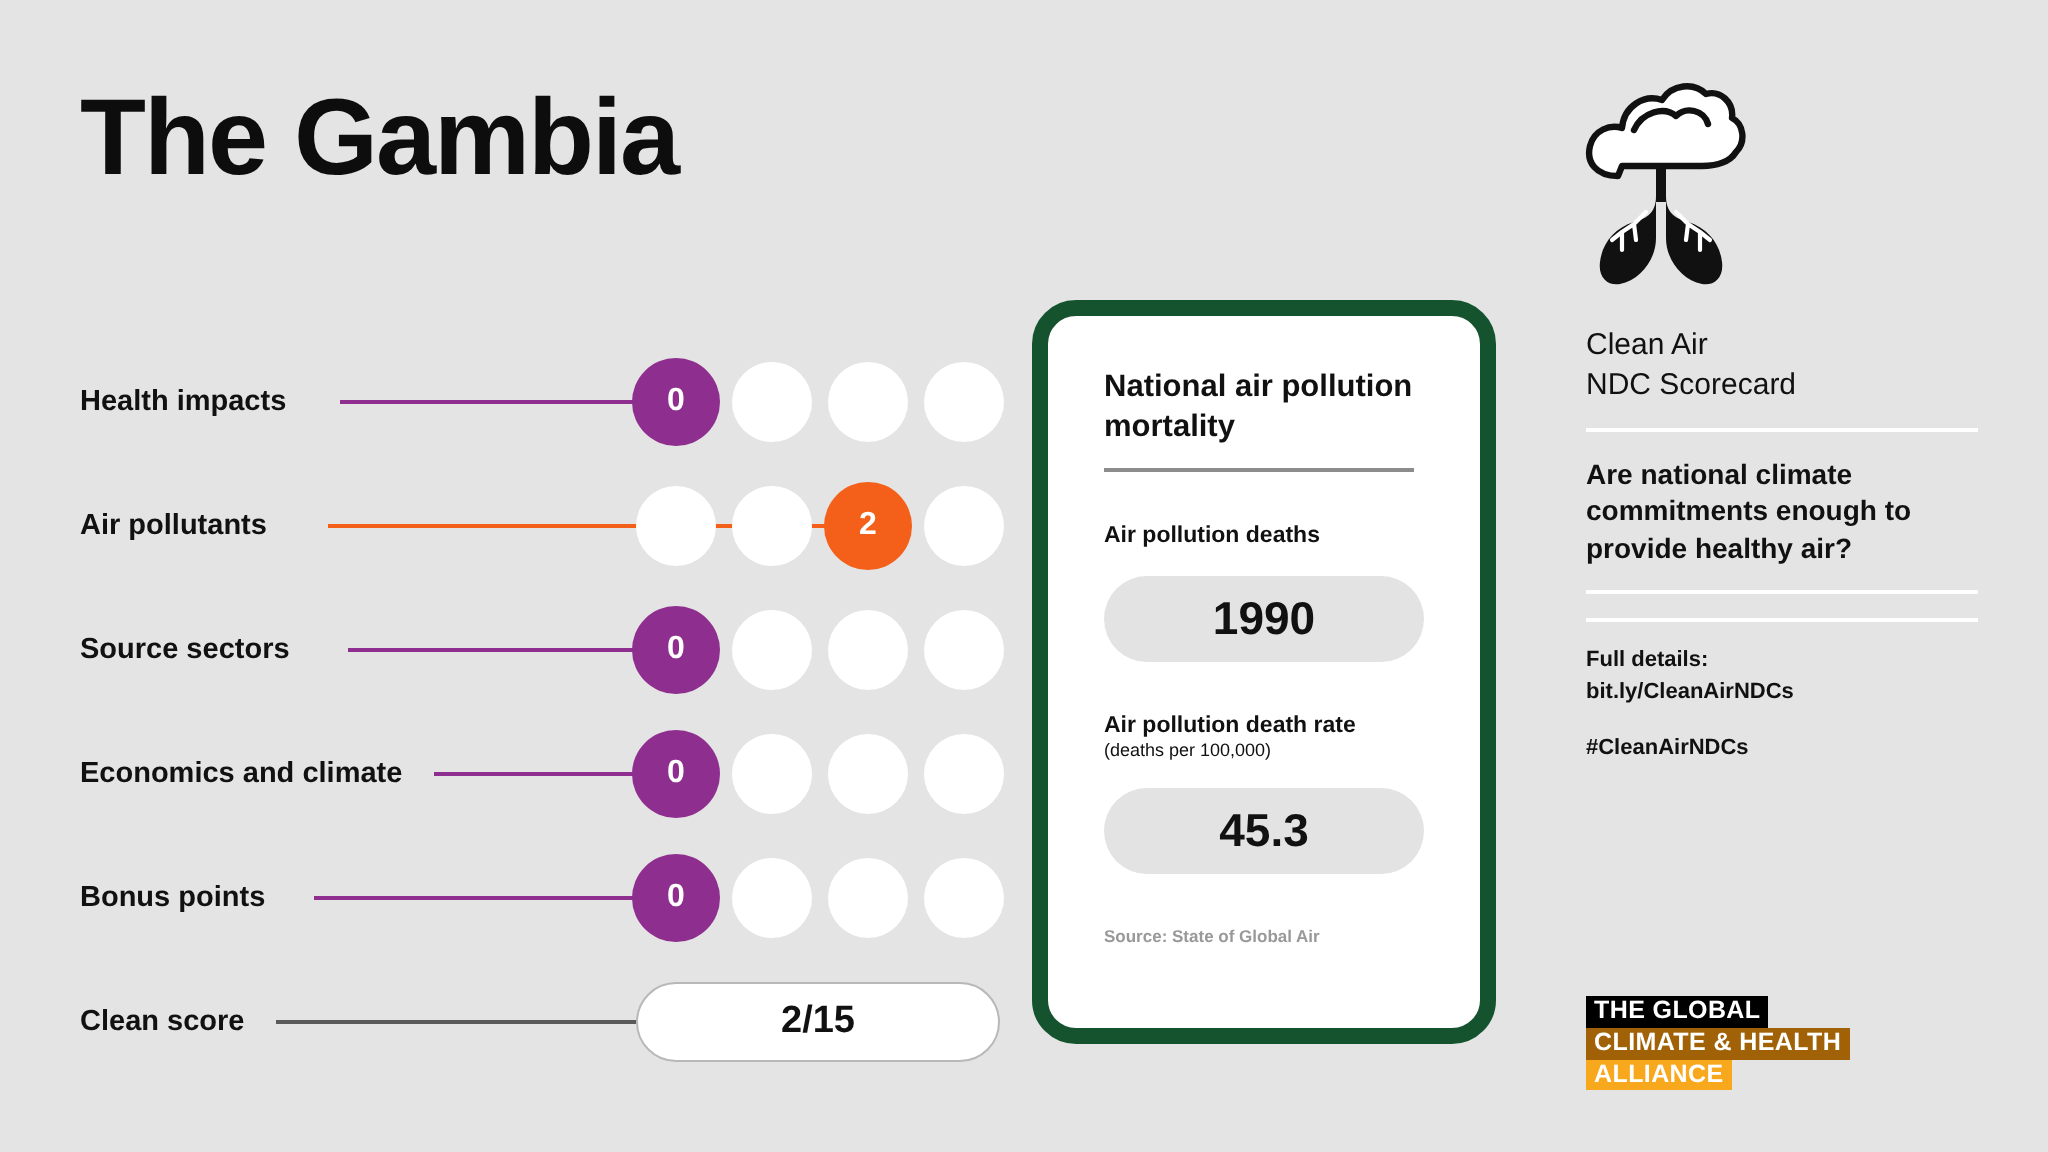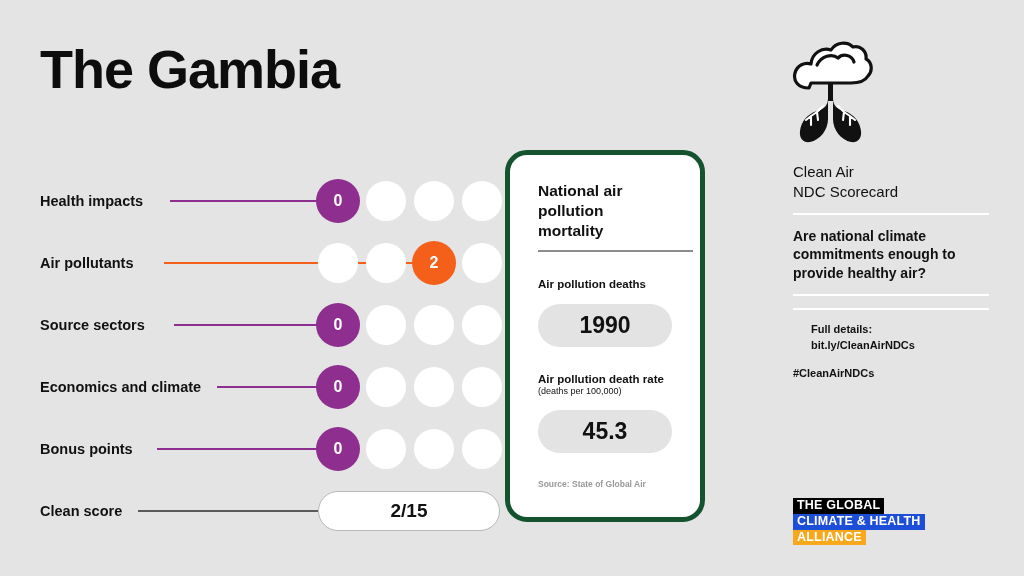--- a/index.html
+++ b/index.html
@@ -104,26 +104,26 @@
     justify-content: center;
     font-size: 19px;
     font-weight: bold;
     color: #111111;
     box-sizing: border-box;
   }
 
   
   .mortality-card {
     position: absolute;
-    left: 505px;
+    left: 516px;
     top: 150px;
-    width: 200px;
+    width: 232px;
     height: 372px;
     background: #ffffff;
-    border: 5px solid #14532d;
+    border: 8px solid #14532d;
     border-radius: 22px;
     box-sizing: border-box;
     padding: 26px 28px 0 28px;
   }
   .card-title {
     font-size: 15.5px;
     font-weight: bold;
     line-height: 1.28;
     color: #111111;
   }
@@ -195,21 +195,20 @@
   .panel-note {
     font-size: 10.5px;
     line-height: 1.38;
     color: #6f6f6f;
   }
   .panel-details {
     font-size: 11px;
     font-weight: bold;
     line-height: 1.38;
     color: #111111;
-    margin-left: 18px;
   }
   .panel-hashtag {
     margin-top: 14px;
     font-size: 11px;
     font-weight: bold;
     color: #111111;
   }
 
   
   .logo {
@@ -220,21 +219,21 @@
   .logo-line {
     display: table;
     font-size: 12.5px;
     font-weight: bold;
     color: #ffffff;
     letter-spacing: 0.2px;
     padding: 1px 4px 2px 4px;
     line-height: 1.02;
   }
   .logo-line.l1 { background: #000000; margin-top: 28px; }
-  .logo-line.l2 { background: #1d4ed8; }
+  .logo-line.l2 { background: #a16207; }
   .logo-line.l3 { background: #f8a81c; }
 </style>
 </head>
 <body>
 
 <div class="page-title">The Gambia</div>
 
 <div class="scorecard" id="scorecard-rows">
     <div class="score-row">
       <div class="row-label">Health impacts</div>

